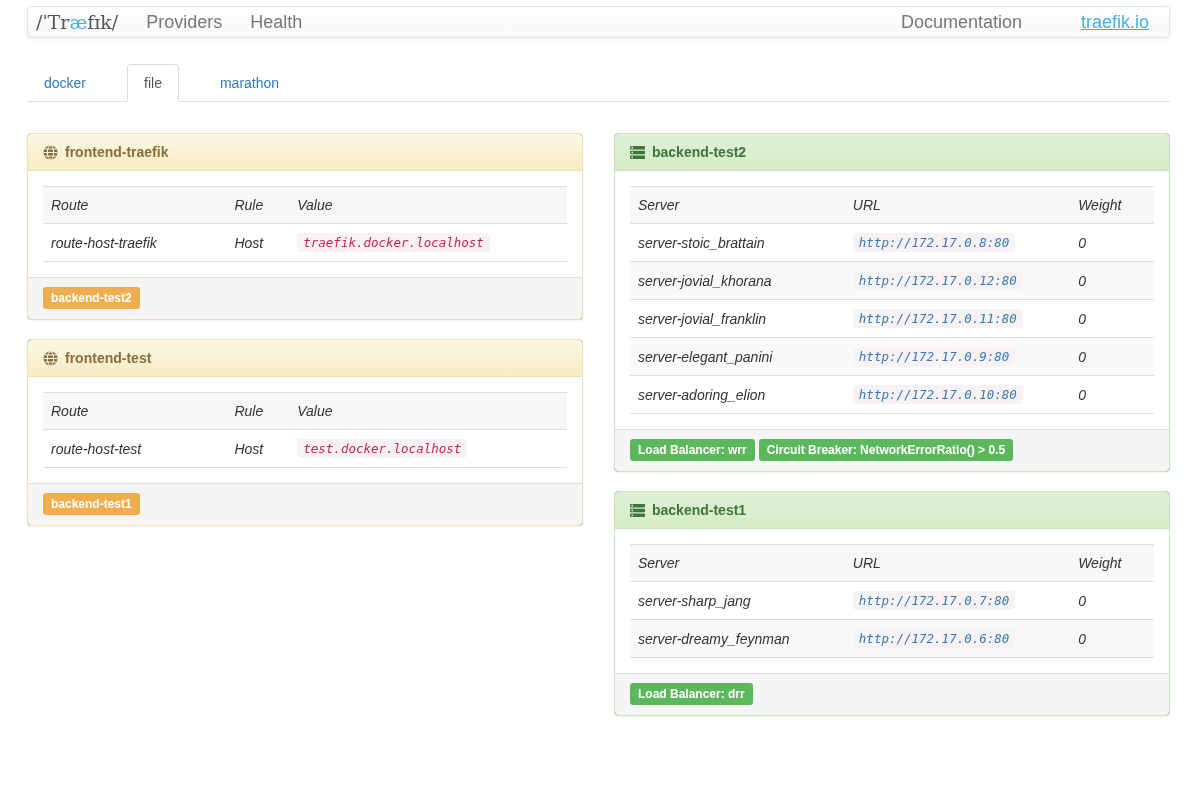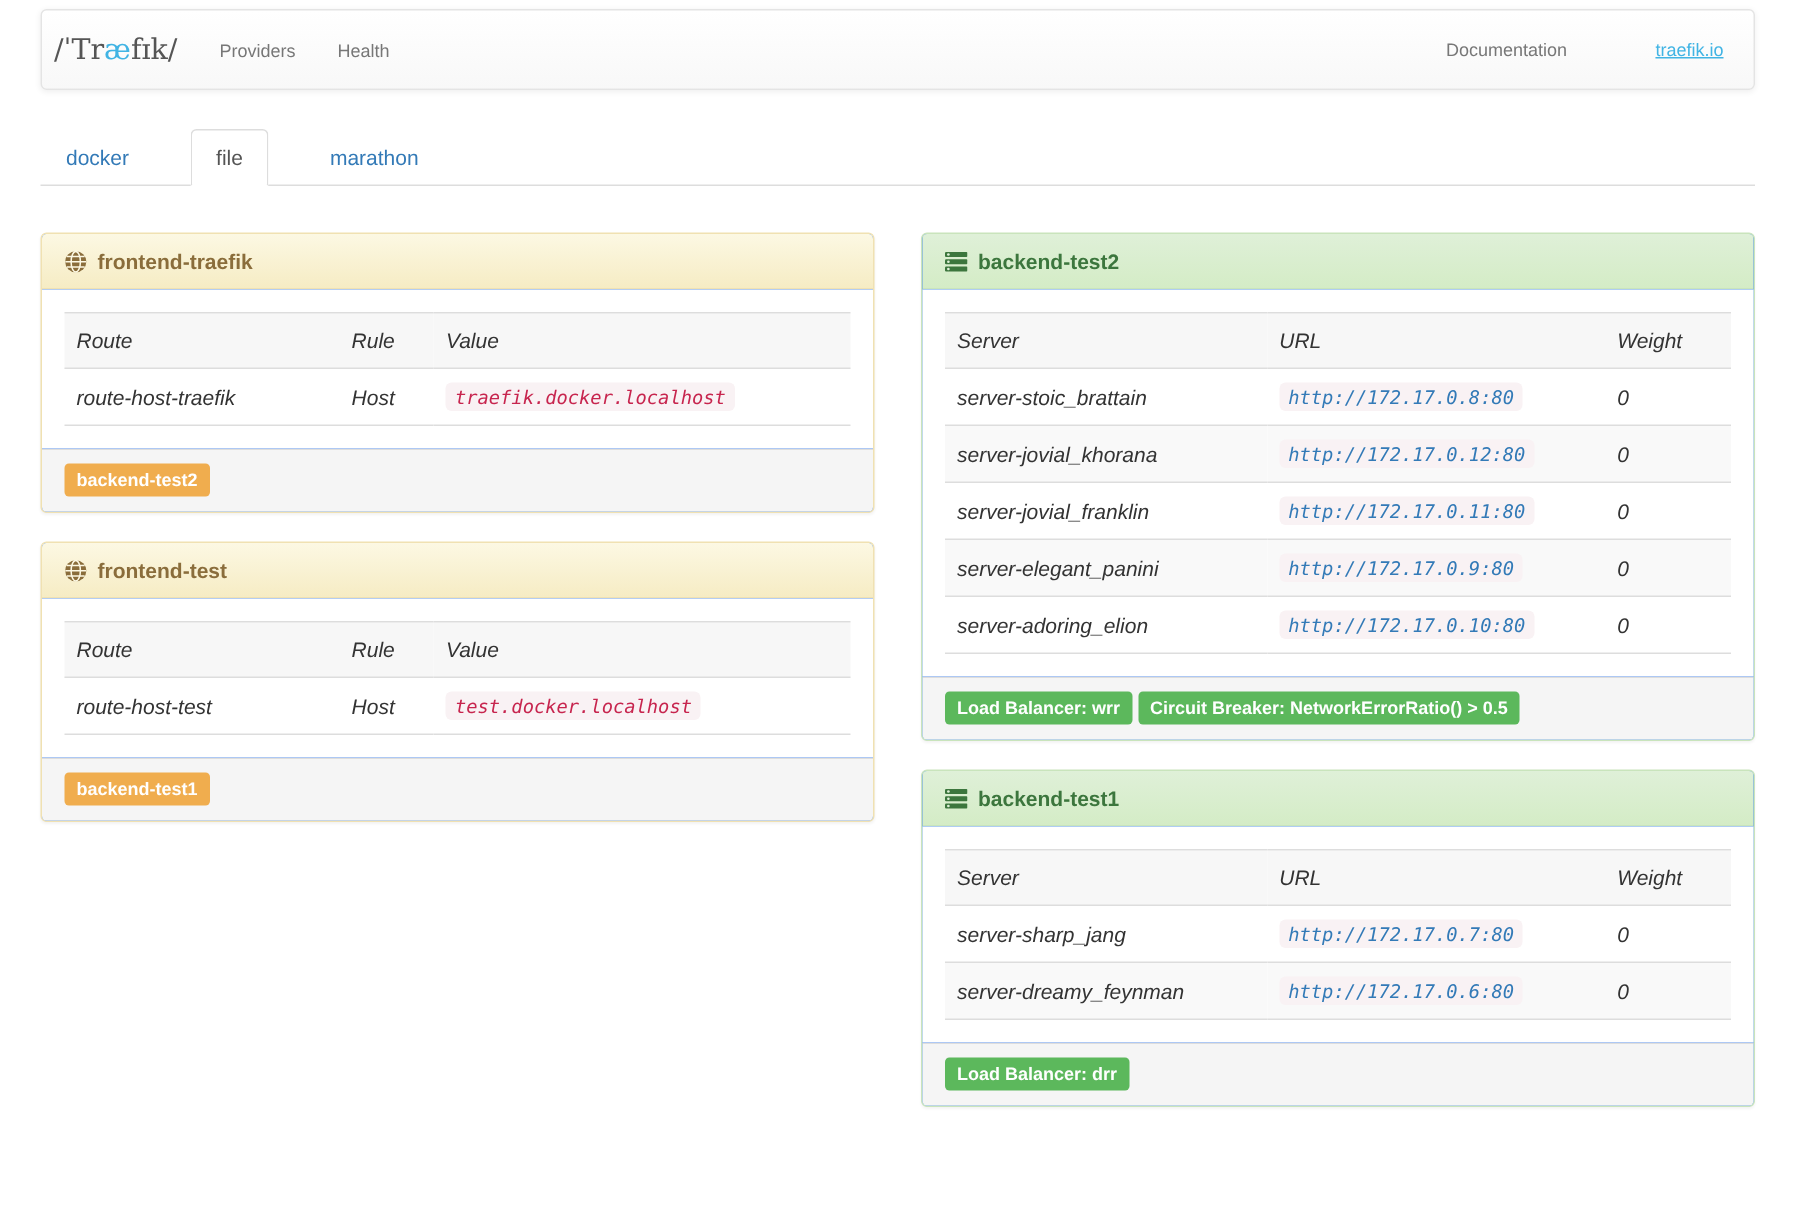--- a/index.html
+++ b/index.html
@@ -9,40 +9,40 @@
     font-size: 14px;
     color: #333;
     height: 807px;
     overflow: hidden;
   }
   a { text-decoration: none; }
 
   
   .navbar {
     margin: 6px 27px 0 27px;
-    height: 54px;
+    height: 32px;
     background: linear-gradient(to bottom, #ffffff 0%, #f8f8f8 100%);
     border: 1px solid #e4e4e4;
     border-radius: 4px;
     box-shadow: 0 1px 4px rgba(0,0,0,.065);
     display: flex;
     align-items: center;
     padding: 0 0;
   }
   .brand {
     font-family: "DejaVu Serif", serif;
     font-size: 19px;
     color: #555;
     padding: 0 14px 0 8px;
     white-space: nowrap;
   }
   .brand .brand-accent { color: var(--traefik-blue, #41b4e4); }
   .nav-link {
     color: #777;
-    font-size: 12px;
+    font-size: 18px;
     padding: 12px 14px;
     cursor: pointer;
   }
   .navbar-right { margin-left: auto; display: flex; align-items: center; padding-right: 6px; gap: 31px; }
   .nav-link.accent { color: var(--traefik-blue, #41b4e4); text-decoration: underline; }
 
   
   .tabs {
     margin: 26px 27px 0 27px;
     border-bottom: 1px solid #ddd;
@@ -73,21 +73,21 @@
     align-items: flex-start;
   }
   .col { flex: 1 1 0; min-width: 0; }
 
   
   .panel {
     border: 1px solid;
     border-radius: 4px;
     margin-bottom: 19px;
     box-shadow: 0 1px 2px rgba(0,0,0,.05);
-    background: #3b82f6;
+    background: #0369a1;
   }
   .panel-heading {
     padding: 10px 15px;
     font-weight: bold;
     font-size: 14px;
     border-bottom: 1px solid;
     border-radius: 3px 3px 0 0;
     display: flex;
     align-items: center;
   }

